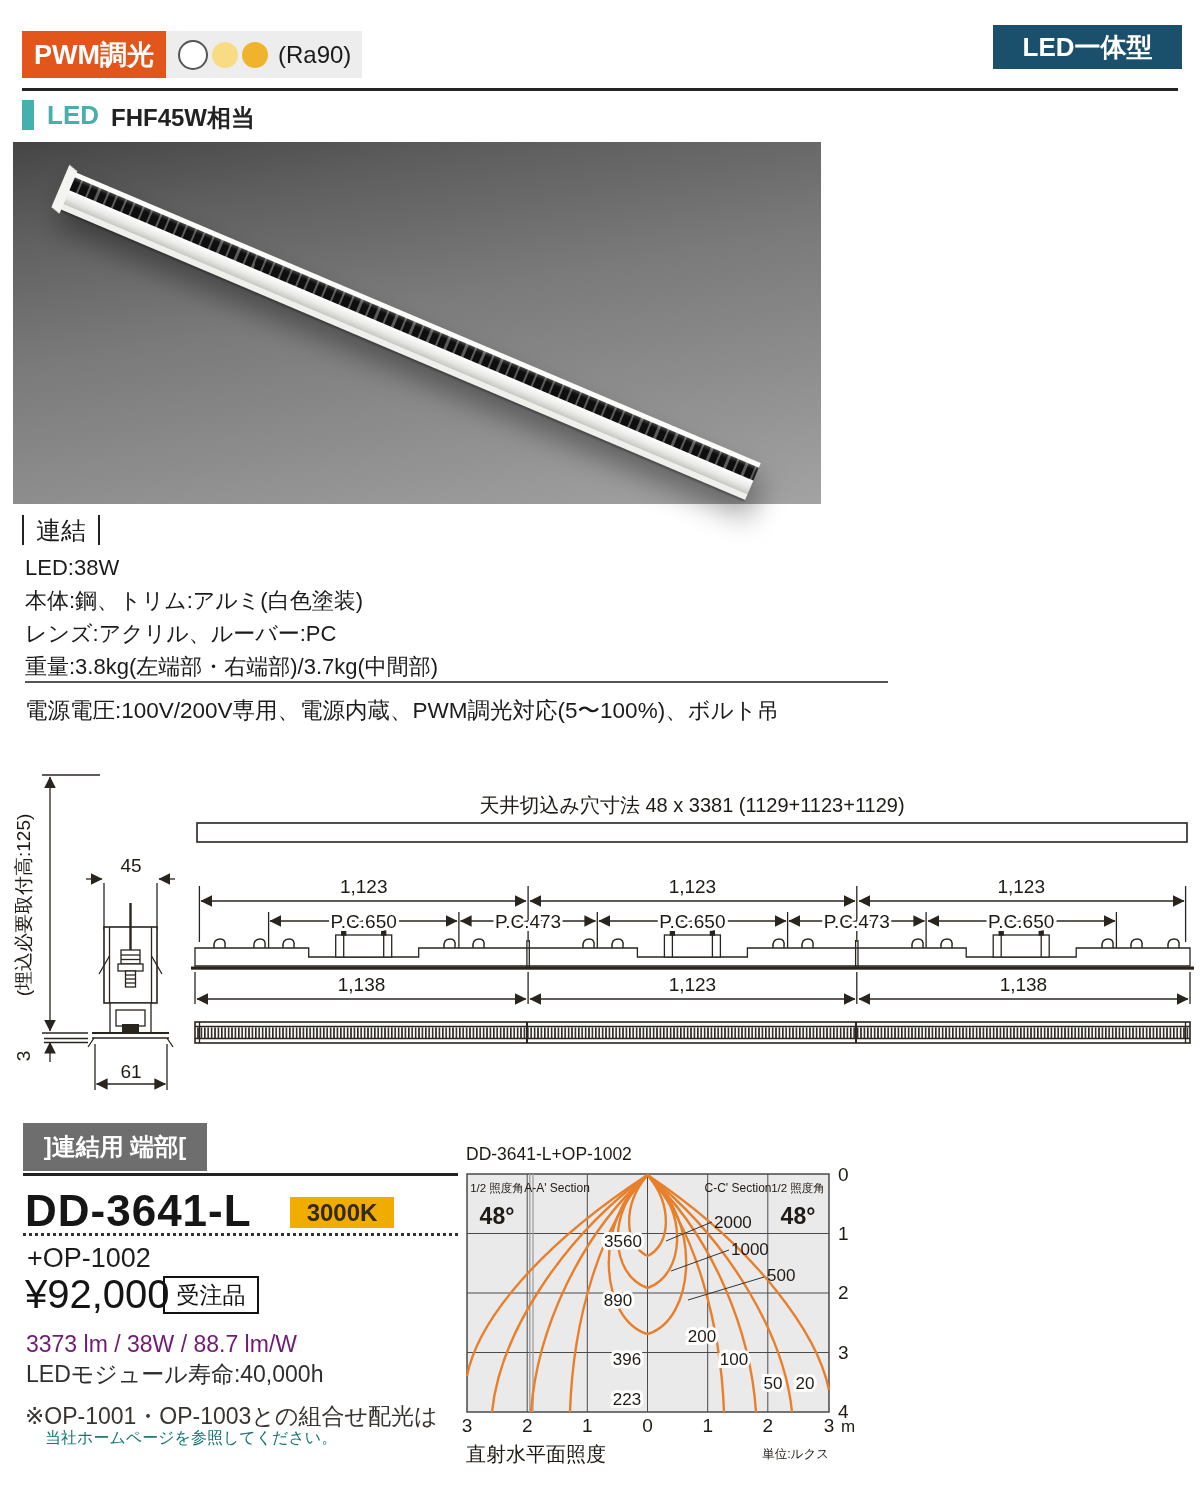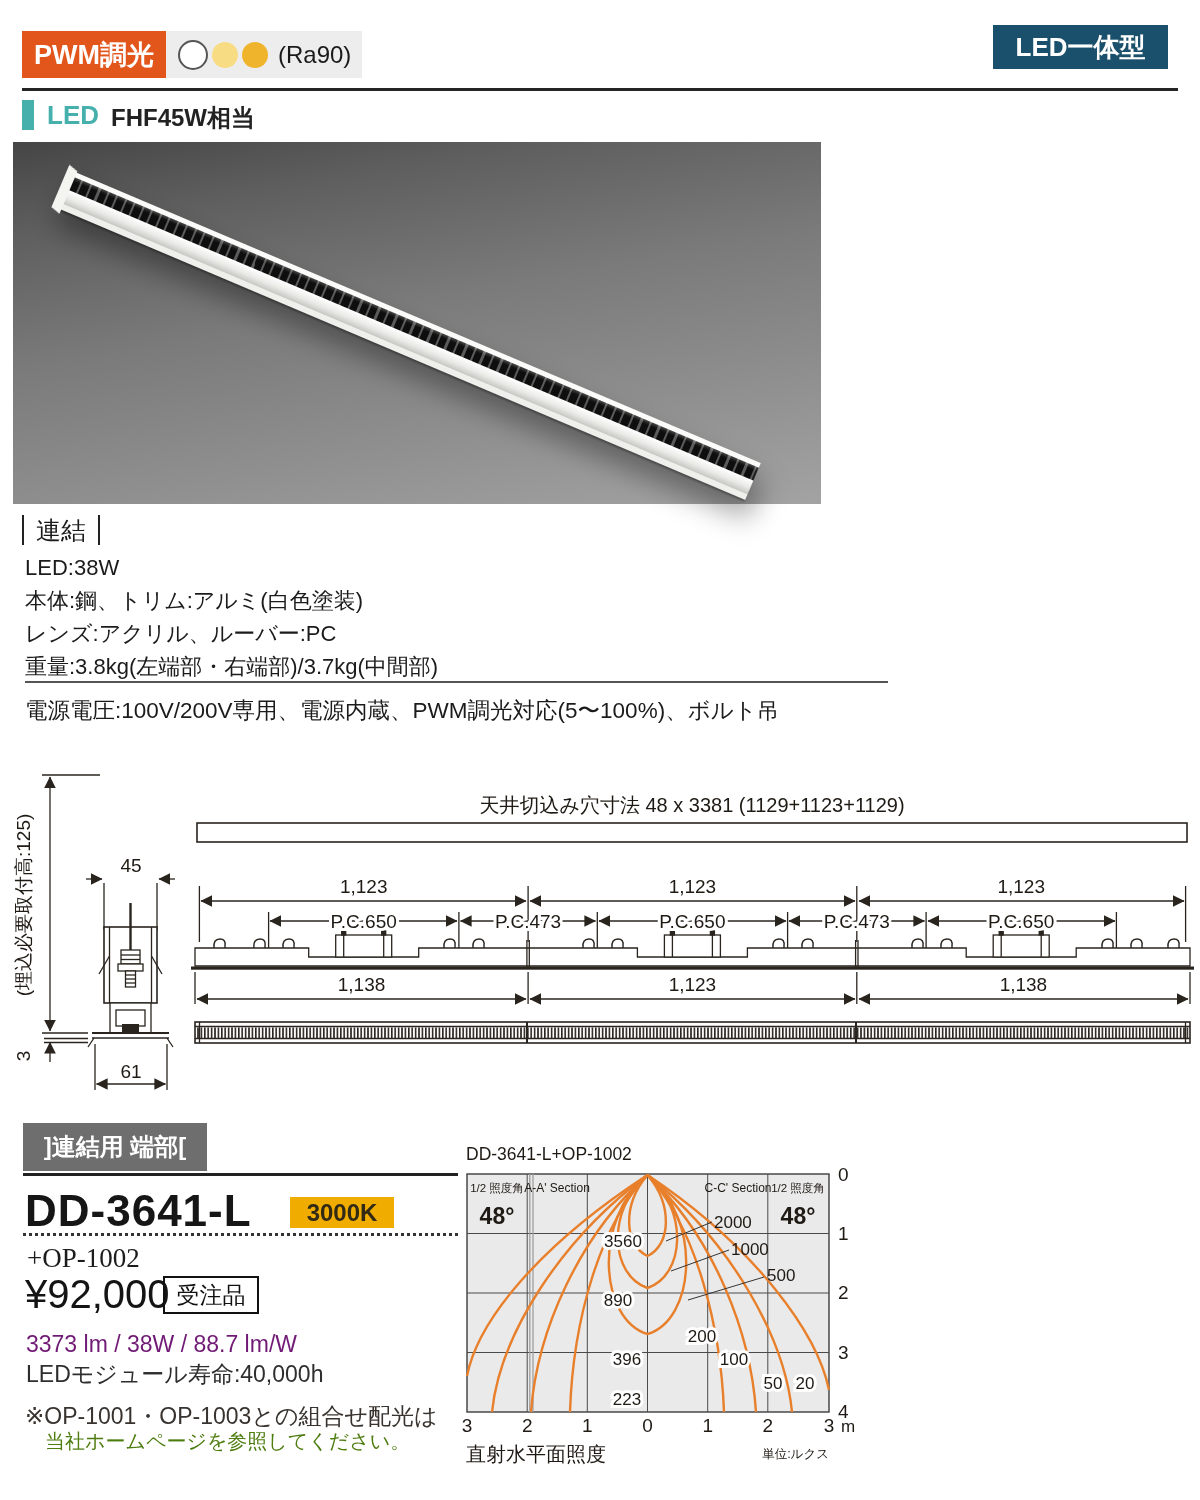--- a/index.html
+++ b/index.html
@@ -7,21 +7,21 @@
         font-family:"Liberation Sans","DejaVu Sans",sans-serif;color:#1b1b1b;}
   .abs{position:absolute;}
   .badge{display:flex;align-items:center;justify-content:center;font-weight:bold;}
   .pwm-badge{left:22px;top:31px;width:144px;height:47px;background:#e2561c;color:#fff;font-size:27px;}
   .ra-badge{left:166px;top:31px;width:196px;height:47px;background:#ededed;display:flex;align-items:center;}
   .dot{width:26px;height:26px;border-radius:50%;margin-left:4px;}
   .dot1{background:#fff;border:2px solid #555;margin-left:12px;}
   .dot2{background:#f7dc84;}
   .dot3{background:#f0b42c;}
   .ra-label{font-size:24px;color:#1a1a1a;margin-left:10px;}
-  .type-badge{left:993px;top:25px;width:175px;height:44px;background:#1a506b;color:#fff;font-size:26px;}
+  .type-badge{left:993px;top:25px;width:189px;height:44px;background:#1a506b;color:#fff;font-size:26px;}
   .top-rule{left:22px;top:88px;width:1156px;height:3px;background:#252525;}
   .cat-bar{left:22px;top:100px;width:12px;height:30px;background:#45b0ac;}
   .cat-led{left:47px;top:100px;font-size:26px;font-weight:bold;color:#45b0ac;}
   .cat-eq{left:111px;top:102px;font-size:24px;font-weight:bold;color:#222;}
   .photo{left:13px;top:142px;width:808px;height:362px;
          background:linear-gradient(170deg,#454545 0%,#5e5e5e 18%,#7a7a7a 45%,#909090 75%,#a3a3a3 100%);}
   .fixture{position:absolute;left:62px;top:30px;width:745px;height:40px;
            transform:rotate(23deg);transform-origin:0 0;
            filter:drop-shadow(10px 16px 14px rgba(0,0,0,0.35));}
   .fx-top{height:5px;background:#fbfbf9;}
@@ -37,28 +37,28 @@
   .specs{left:25px;top:551px;font-size:22px;line-height:33px;color:#1b1b1b;}
   .spec-rule{left:25px;top:681px;width:863px;height:2px;background:#555;}
   .power-line{left:25px;top:695px;font-size:22.5px;color:#1b1b1b;}
   .louver-note{left:25px;top:729px;font-size:20.5px;color:#1b1b1b;}
   .group-badge{left:23px;top:1123px;width:184px;height:48px;background:#6e6e6e;color:#fff;
                font-size:24px;display:flex;align-items:center;justify-content:center;}
   .model-rule{left:23px;top:1173px;width:435px;height:2.5px;background:#222;}
   .model{left:25px;top:1186px;font-size:44px;font-weight:bold;letter-spacing:1px;color:#161616;}
   .temp-badge{left:290px;top:1197px;width:104px;height:31px;background:#f0ad00;color:#332a15;font-size:24px;}
   .dotted-rule{left:23px;top:1233px;width:435px;border-top:3px dotted #333;}
-  .option{left:27px;top:1243px;font-size:27px;color:#1c1c1c;font-family:Liberation Serif, serif;}
+  .option{left:27px;top:1243px;font-size:27px;color:#1c1c1c;}
   .price{left:25px;top:1272px;font-size:40px;font-weight:normal;color:#141414;}
   .order-badge{left:163px;top:1276px;width:92px;height:34px;border:2.5px solid #111;
                font-size:23px;display:flex;align-items:center;justify-content:center;color:#111;}
   .perf{left:26px;top:1331px;font-size:23px;color:#701a75;}
   .life{left:26px;top:1359px;font-size:23px;color:#2e2e2e;}
   .note1{left:25px;top:1401px;font-size:23px;color:#38332f;}
-  .note2{left:45px;top:1428px;font-size:20px;color:#4d7c0f;}
+  .note2{left:45px;top:1428px;font-size:16px;color:#0f766e;}
   svg text{font-family:"Liberation Sans","DejaVu Sans",sans-serif;fill:#1f1a14;}
   .halo{paint-order:stroke;stroke:#fff;stroke-width:6px;}
 </style>
 </head>
 <body>
 
 <div class="page">
 
   <div class="abs badge pwm-badge">PWM調光</div>
   <div class="abs ra-badge">

